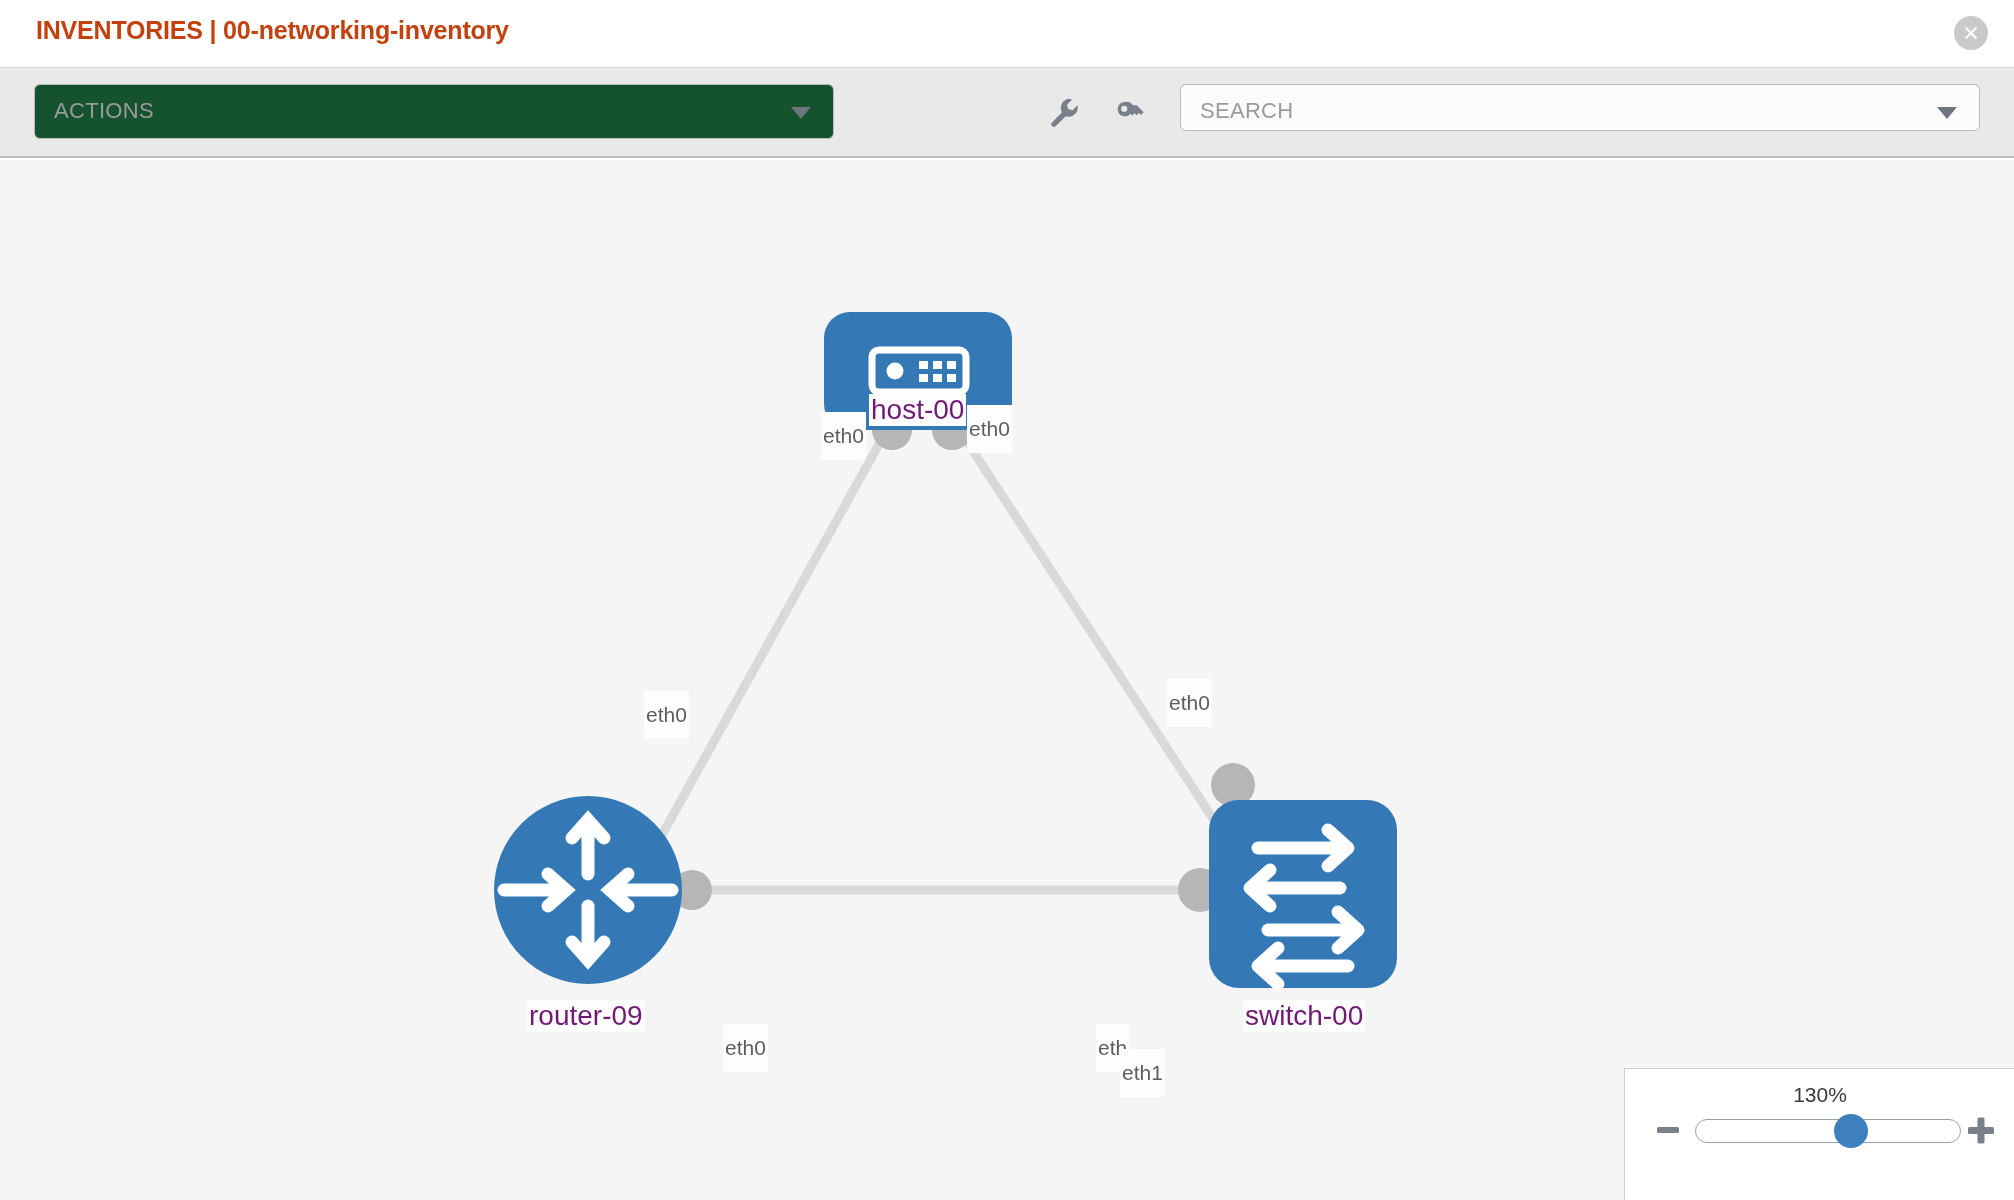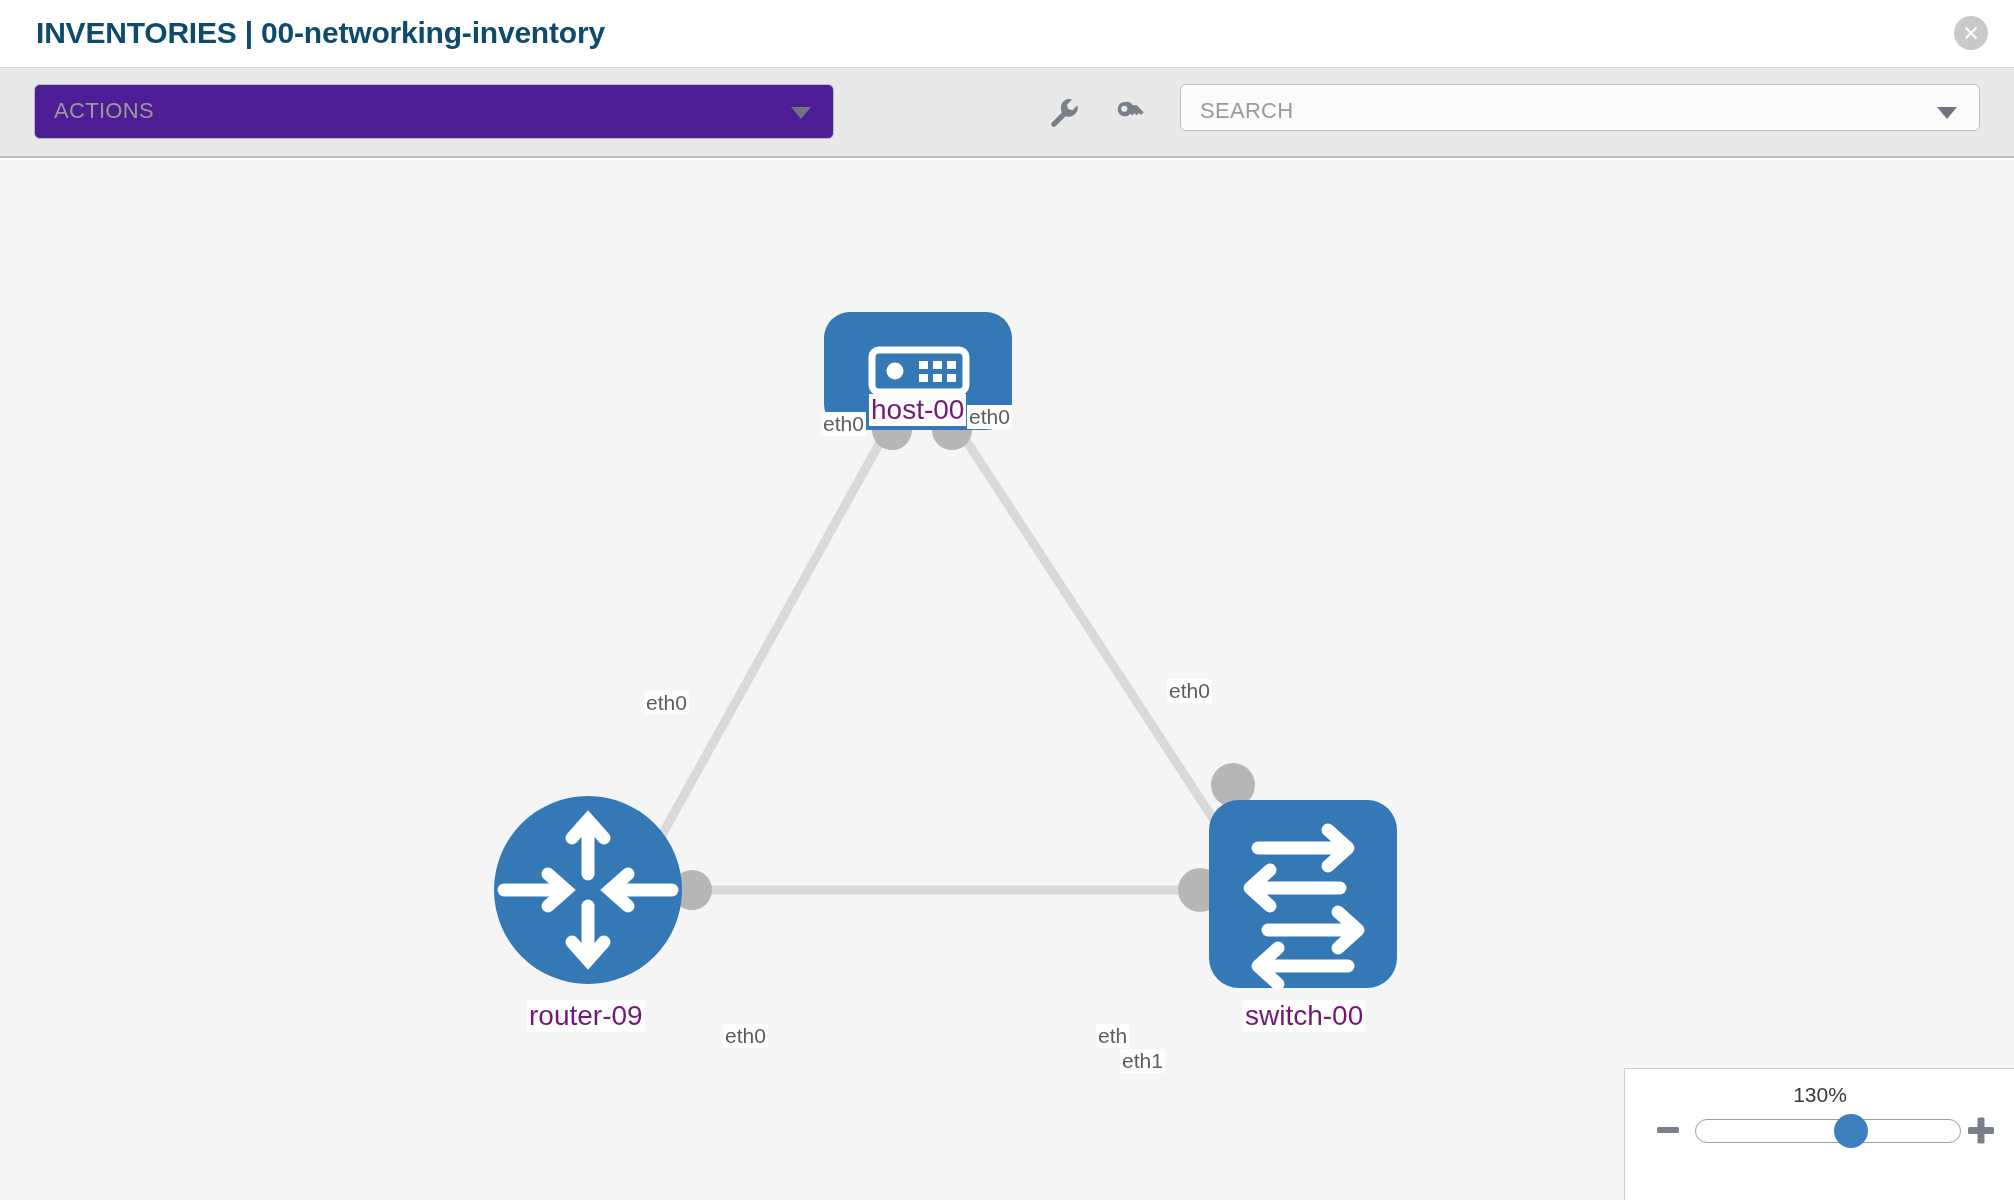--- a/index.html
+++ b/index.html
@@ -14,22 +14,22 @@
   #app { position: relative; width: 2014px; height: 1200px; }
 
   .header {
     position: absolute; top: 0; left: 0;
     width: 2014px; height: 68px;
     background: #ffffff;
     border-bottom: 1px solid #d7d7d7;
   }
   .page-title {
     position: absolute; left: 36px; top: 16px;
-    font-size: 30px; font-weight: bold;
-    color: #0c4a6e; letter-spacing: -0.2px;
+    font-size: 25px; font-weight: bold;
+    color: #c2410c; letter-spacing: -0.2px;
     white-space: nowrap;
   }
   .close-btn {
     position: absolute; right: 26px; top: 16px;
     width: 34px; height: 34px; border-radius: 50%;
     background: #c9c9c9;
     display: flex; align-items: center; justify-content: center;
     cursor: pointer;
   }
   .close-btn svg { display:block; }
@@ -37,21 +37,21 @@
   
   .toolbar {
     position: absolute; top: 68px; left: 0;
     width: 2014px; height: 90px;
     background: #e9e9e9;
     border-bottom: 2px solid #bdbdbd;
   }
   .actions-select {
     position: absolute; left: 34px; top: 84px;
     width: 800px; height: 55px;
-    background: #4c1d95;
+    background: #14532d;
     border: 1px solid #bcbcbc;
     border-radius: 6px;
   }
   .select-label {
     position: absolute; left: 19px; top: 13px;
     font-size: 22px; color: #9a9a9a; letter-spacing: 0.3px;
   }
   .caret {
     position: absolute; right: 22px; top: 22px;
     width: 0; height: 0;
@@ -94,21 +94,21 @@
     font-size: 28px;
     white-space: nowrap;
     padding: 0 2px;
   }
   .edge-label {
     position: absolute;
     background: #fdfdfd;
     color: #5d5d5d;
     font-size: 21px;
     white-space: nowrap;
-    padding: 0 2px;
+    padding: 12px 2px;
   }
 
   
   .zoom-panel {
     position: absolute; right: 0; bottom: 0;
     width: 390px; height: 132px;
     background: #ffffff;
     border-top: 1px solid #cfcfcf;
     border-left: 1px solid #cfcfcf;
   }

